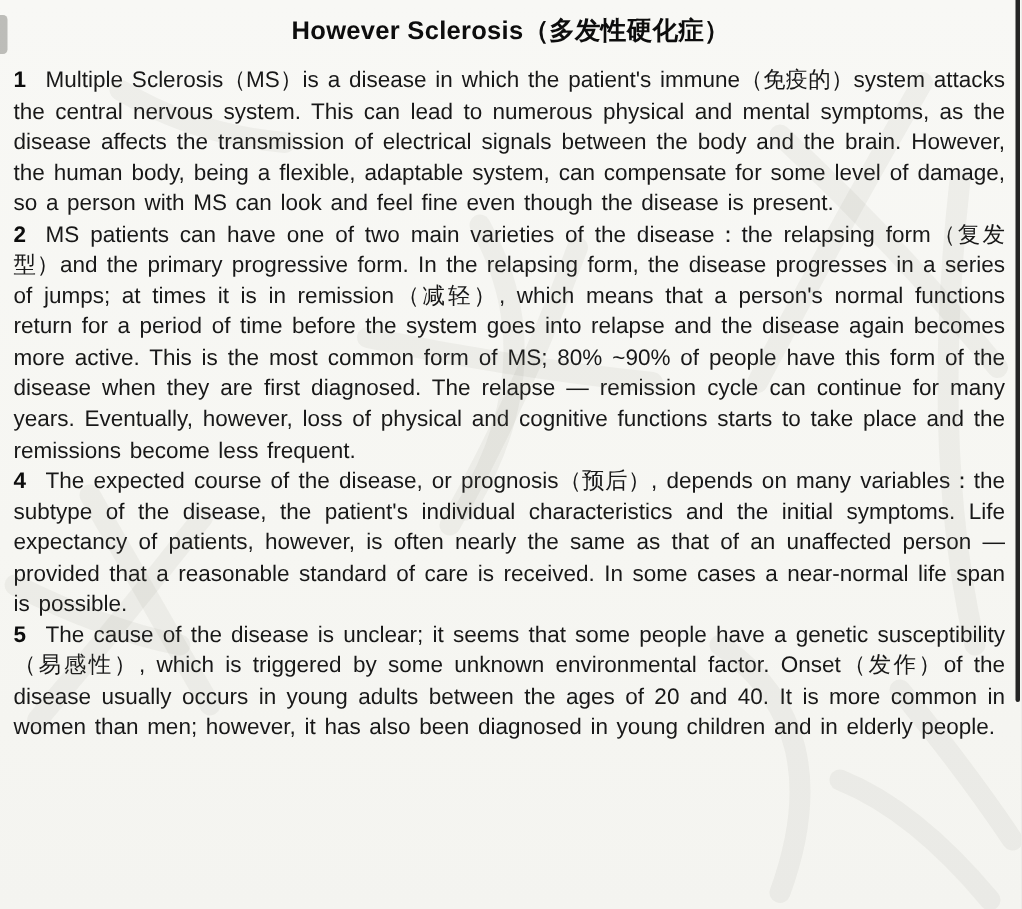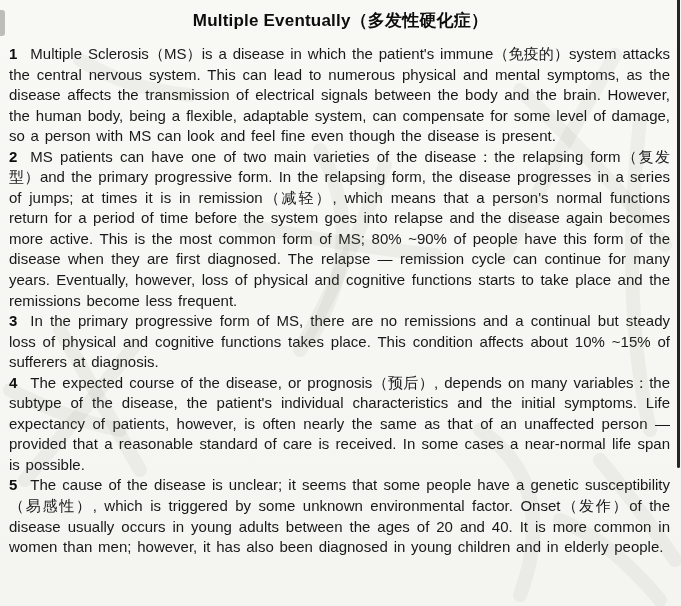--- a/index.html
+++ b/index.html
@@ -89,23 +89,22 @@
       <path d="M 480 430 Q 560 485 520 595"></path>
       <path d="M 600 460 Q 645 515 675 560"></path>
       <path d="M 560 520 Q 610 540 660 600"></path>
       <path d="M 80 60 Q 130 90 190 95"></path>
     </g>
   </svg>
 
   <div class="scan-edge"></div>
   <div class="corner-mark"></div>
 
-  <h1 class="title">Multiple Eventually（多发性硬化症）</h1>
+  <h1 class="title">However Sclerosis（多发性硬化症）</h1>
 
   <div class="passage">
     <p class="para"><span class="pnum">1</span><span class="ptext">Multiple Sclerosis（MS）is a disease in which the patient's immune（免疫的）system attacks the central nervous system. This can lead to numerous physical and mental symptoms, as the disease affects the transmission of electrical signals between the body and the brain. However, the human body, being a flexible, adaptable system, can compensate for some level of damage, so a person with MS can look and feel fine even though the disease is present.</span></p>
     <p class="para"><span class="pnum">2</span><span class="ptext">MS patients can have one of two main varieties of the disease：the relapsing form（复发型）and the primary progressive form. In the relapsing form, the disease progresses in a series of jumps; at times it is in remission（减轻）, which means that a person's normal functions return for a period of time before the system goes into relapse and the disease again becomes more active. This is the most common form of MS; 80% ~90% of people have this form of the disease when they are first diagnosed. The relapse — remission cycle can continue for many years. Eventually, however, loss of physical and cognitive functions starts to take place and the remissions become less frequent.</span></p>
-    <p class="para"><span class="pnum">3</span><span class="ptext">In the primary progressive form of MS, there are no remissions and a continual but steady loss of physical and cognitive functions takes place. This condition affects about 10% ~15% of sufferers at diagnosis.</span></p>
     <p class="para"><span class="pnum">4</span><span class="ptext">The expected course of the disease, or prognosis（预后）, depends on many variables：the subtype of the disease, the patient's individual characteristics and the initial symptoms. Life expectancy of patients, however, is often nearly the same as that of an unaffected person — provided that a reasonable standard of care is received. In some cases a near-normal life span is possible.</span></p>
     <p class="para"><span class="pnum">5</span><span class="ptext">The cause of the disease is unclear; it seems that some people have a genetic susceptibility（易感性）, which is triggered by some unknown environmental factor. Onset（发作）of the disease usually occurs in young adults between the ages of 20 and 40. It is more common in women than men; however, it has also been diagnosed in young children and in elderly people.</span></p>
   </div>
 
 </div>
 
 </body></html>

